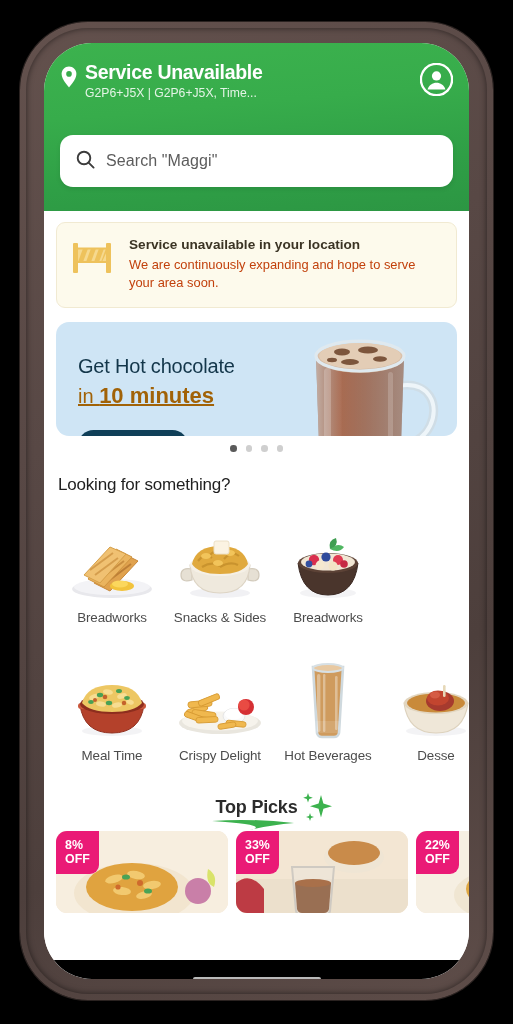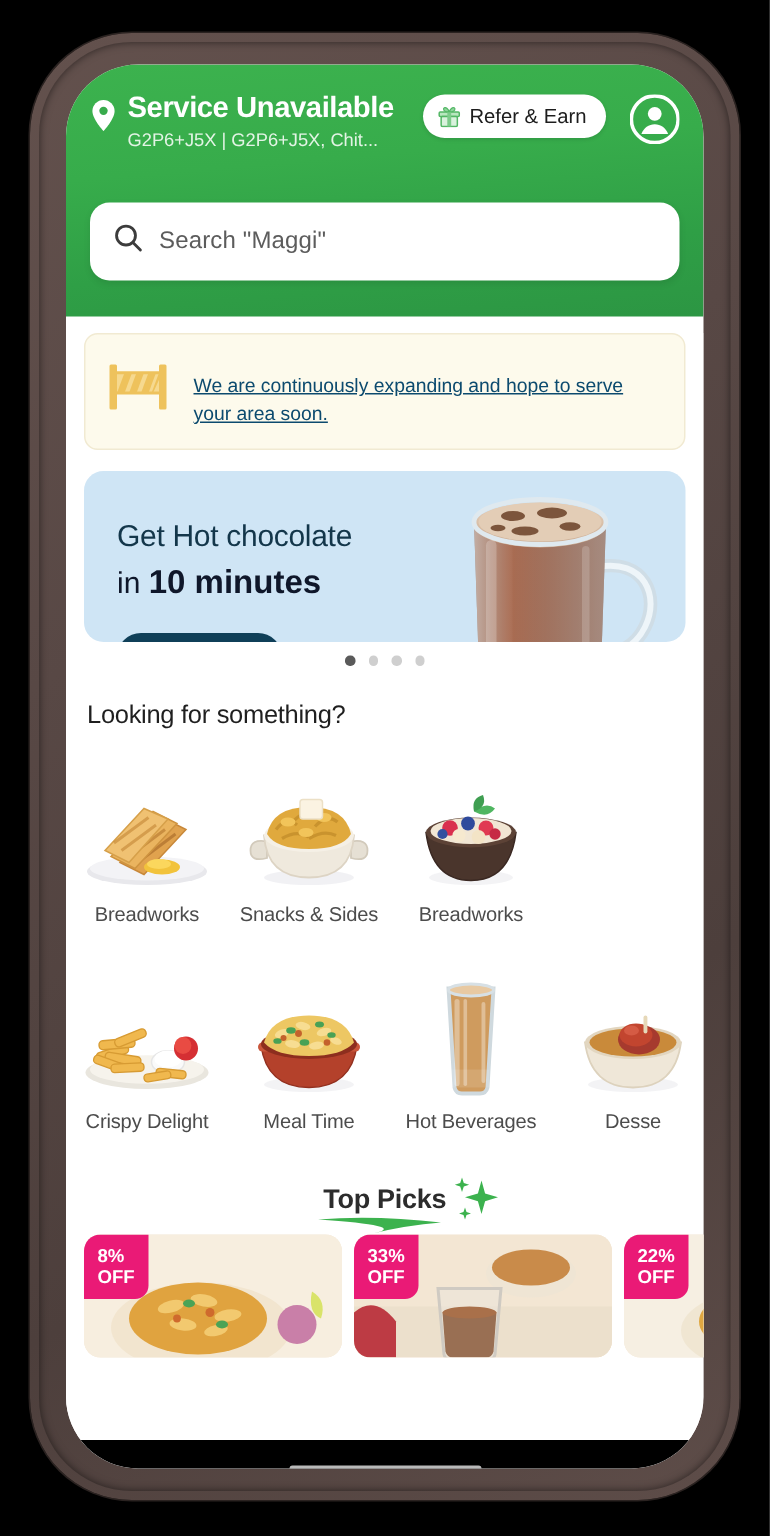--- a/index.html
+++ b/index.html
@@ -65,49 +65,49 @@
   
   .body { position:relative; background:#fff; height:768px; }
 
   
   .alert {
     margin:11px 12px 0 12px; background:#fdfaec; border:1px solid #f1ead2;
     border-radius:9px; padding:13px 13px 14px 13px; display:flex; gap:13px;
   }
   .barricade { flex:0 0 auto; width:46px; height:34px; margin-top:5px; }
   .alert-t { font-size:13.6px; font-weight:bold; color:#3b3424; line-height:1.3; }
-  .alert-d { font-size:12.9px; color:#0c4a6e; line-height:1.45; margin-top:12px;text-decoration:underline; }
+  .alert-d { font-size:12.9px; color:#c2410c; line-height:1.45; margin-top:2px; }
 
   
   .promo {
     position:relative; margin:14px 12px 0 12px; height:114px;
     background:#cfe5f5; border-radius:13px; overflow:hidden;
   }
   .promo-txt { position:absolute; left:22px; top:32px; width:215px; }
   .promo-l1 { font-size:20px; color:#13364a; line-height:1.25; letter-spacing:-.2px; }
-  .promo-l2 { font-size:20px; color:#0f172a; line-height:1.3; margin-top:3px; }
+  .promo-l2 { font-size:20px; color:#a16207; line-height:1.3; margin-top:3px;text-decoration:underline; }
   .promo-l2 b { font-weight:bold; font-size:22px; }
   .order-btn {
     position:absolute; left:22px; top:108px;
     background:#0f3f58; color:#fff; border-radius:22px;
     padding:9px 17px; display:flex; align-items:center; gap:9px;
     font-size:11px; font-weight:500;
   }
   .cocoa { position:absolute; right:2px; top:6px; width:175px; height:152px; }
 
   .dots { display:flex; justify-content:center; gap:9px; margin-top:9px; }
   .dot { width:6.5px; height:6.5px; border-radius:50%; background:#cfcfcf; }
   .dot.on { background:#5a5a5a; }
 
   
   .sec-title {
     font-size:17px; font-weight:normal; color:#1f1f1f;
     margin:23px 0 0 14px; letter-spacing:-.2px;
   }
-  .cats { margin-top:14px; }
+  .cats { margin-top:14px; padding-left:14px; }
   .cat-row { display:flex; gap:0; }
   .cat {
     flex:0 0 108px; text-align:center; padding-bottom:6px;
   }
   .cat .art { height:92px; display:flex; align-items:flex-end; justify-content:center; }
   .cat .art svg { display:block; }
   .cat .lbl {
     font-size:13.4px; color:#4c4c4c; margin-top:9px; white-space:nowrap;
     letter-spacing:-.1px;
   }
@@ -154,32 +154,21 @@
         <div class="header">
           <div class="loc-row">
             <span class="pin">
               <svg viewBox="0 0 18 22" width="18" height="22">
                 <path d="M9 0.6C4.9 0.6 1.6 3.9 1.6 8c0 5.5 7.4 13.4 7.4 13.4S16.4 13.5 16.4 8C16.4 3.9 13.1 .6 9 .6z" fill="#ffffff"></path>
                 <circle cx="9" cy="7.9" r="2.8" fill="#38ab4c"></circle>
               </svg>
             </span>
             <span class="loc-text">
               <div class="loc-title">Service Unavailable</div>
-              <div class="loc-sub">G2P6+J5X | G2P6+J5X, Chit...</div>
-            </span>
-            <span class="refer-pill">
-              <span class="gift">
-                <svg viewBox="0 0 15 15" width="15" height="15">
-                  <rect x="0.8" y="4.6" width="13.4" height="3.1" rx="0.7" fill="#b9e7bf" stroke="#53b765" stroke-width="1"></rect>
-                  <rect x="2.1" y="7.7" width="10.8" height="6.6" rx="0.8" fill="#d9f2dd" stroke="#53b765" stroke-width="1"></rect>
-                  <rect x="6.2" y="4.6" width="2.6" height="9.7" fill="#7ccb8a"></rect>
-                  <path d="M7.5 4.5C6.6 2.3 5.2 1.2 4.2 1.9c-1 .7-.4 2.2 1.4 2.6zM7.5 4.5c.9-2.2 2.3-3.3 3.3-2.6 1 .7.4 2.2-1.4 2.6z" fill="#8fd49c" stroke="#53b765" stroke-width=".8"></path>
-                </svg>
-              </span>
-              <span class="lbl">Refer &amp; Earn</span>
+              <div class="loc-sub">G2P6+J5X | G2P6+J5X, Time...</div>
             </span>
             <span class="avatar">
               <svg viewBox="0 0 33 33" width="33" height="33">
                 <circle cx="16.5" cy="16.5" r="16.5" fill="#ffffff" opacity="0"></circle>
                 <circle cx="16.5" cy="16.5" r="15.6" fill="none" stroke="#ffffff" stroke-width="2.4"></circle>
                 <circle cx="16.5" cy="12.9" r="4.6" fill="#ffffff"></circle>
                 <path d="M7.6 26.4c1.4-4.3 5-6.6 8.9-6.6s7.5 2.3 8.9 6.6z" fill="#ffffff"></path>
               </svg>
             </span>
           </div>
@@ -206,20 +195,21 @@
                 <g fill="#eec25c">
                   <polygon points="8,21 13,7.5 18,7.5 13,21"></polygon>
                   <polygon points="16,21 21,7.5 26,7.5 21,21"></polygon>
                   <polygon points="24,21 29,7.5 34,7.5 29,21"></polygon>
                   <polygon points="31,21 36,7.5 37,7.5 37,10 32,21"></polygon>
                 </g>
                 <rect x="7" y="7.5" width="30" height="13.5" fill="none" stroke="#eec25c" stroke-width="2"></rect>
               </svg>
             </span>
             <span>
+              <div class="alert-t">Service unavailable in your location</div>
               <div class="alert-d">We are continuously expanding and hope to serve your area soon.</div>
             </span>
           </div>
 
           <div class="promo">
             <div class="promo-txt">
               <div class="promo-l1">Get Hot chocolate</div>
               <div class="promo-l2"><span>in </span><b>10 minutes</b></div>
             </div>
             <div class="order-btn">
@@ -371,46 +361,20 @@
                 <div class="lbl">Breadworks</div>
               </div>
 
             </div>
 
             <div class="cat-row r2">
 
               <div class="cat">
                 <div class="art">
                   <svg viewBox="0 0 96 78" width="96" height="78">
-                    <ellipse cx="48" cy="62" rx="41" ry="11" fill="#e9e6de"></ellipse>
-                    <ellipse cx="48" cy="60" rx="38" ry="9.5" fill="#f6f3ec"></ellipse>
-                    <g fill="#f0b84e" stroke="#d79b33" stroke-width=".9">
-                      <rect x="14" y="46" width="22" height="6" rx="2.6" transform="rotate(-18 25 49)"></rect>
-                      <rect x="16" y="40" width="24" height="6" rx="2.6" transform="rotate(-5 28 43)"></rect>
-                      <rect x="20" y="50" width="24" height="6" rx="2.6" transform="rotate(9 32 53)"></rect>
-                      <rect x="12" y="53" width="20" height="5.6" rx="2.4" transform="rotate(20 22 56)"></rect>
-                      <rect x="26" y="36" width="22" height="5.8" rx="2.6" transform="rotate(-22 37 39)"></rect>
-                      <rect x="24" y="56" width="22" height="5.6" rx="2.4" transform="rotate(-3 35 59)"></rect>
-                    </g>
-                    <ellipse cx="62" cy="55" rx="11" ry="7.5" fill="#fafafa" stroke="#e6e6e6" stroke-width="1"></ellipse>
-                    <ellipse cx="62" cy="53" rx="9" ry="5.6" fill="#ffffff"></ellipse>
-                    <circle cx="74" cy="46" r="8" fill="#d52f33"></circle>
-                    <circle cx="72" cy="44" r="5.6" fill="#e94b43"></circle>
-                    <g fill="#f0b84e" stroke="#d79b33" stroke-width=".9">
-                      <rect x="54" y="60" width="20" height="5.4" rx="2.4" transform="rotate(6 64 63)"></rect>
-                      <rect x="46" y="62" width="18" height="5.2" rx="2.3" transform="rotate(-9 55 65)"></rect>
-                    </g>
-                  </svg>
-                </div>
-                <div class="lbl">Crispy Delight</div>
-              </div>
-
-              <div class="cat">
-                <div class="art">
-                  <svg viewBox="0 0 96 78" width="96" height="78">
                     <ellipse cx="48" cy="70" rx="30" ry="5" fill="#ebebef" opacity=".6"></ellipse>
                     <path d="M16 44 L80 44 Q76 72 48 72 Q20 72 16 44 Z" fill="#b4412b"></path>
                     <path d="M16 44 L80 44 Q76 72 48 72 Q20 72 16 44 Z" fill="none" stroke="#92301f" stroke-width="1"></path>
                     <rect x="14" y="42" width="68" height="6" rx="3" fill="#c9563b"></rect>
                     <ellipse cx="48" cy="43" rx="32" ry="10" fill="#8d2e1e"></ellipse>
                     <path d="M18 42 q5 -18 30 -18 q25 0 30 18 q-8 9 -30 9 q-22 0 -30 -9z" fill="#edc763"></path>
                     <g fill="#f7dd92">
                       <ellipse cx="30" cy="36" rx="5" ry="2.6" transform="rotate(-20 30 36)"></ellipse>
                       <ellipse cx="44" cy="31" rx="5" ry="2.6" transform="rotate(12 44 31)"></ellipse>
                       <ellipse cx="58" cy="35" rx="5" ry="2.6" transform="rotate(-15 58 35)"></ellipse>
@@ -426,20 +390,46 @@
                       <ellipse cx="27" cy="41" rx="2.8" ry="1.9"></ellipse>
                     </g>
                     <g fill="#c4622c">
                       <circle cx="41" cy="36" r="2.3"></circle>
                         <circle cx="60" cy="42" r="2.2"></circle>
                         <circle cx="31" cy="39" r="2"></circle>
                     </g>
                   </svg>
                 </div>
                 <div class="lbl">Meal Time</div>
+              </div>
+
+              <div class="cat">
+                <div class="art">
+                  <svg viewBox="0 0 96 78" width="96" height="78">
+                    <ellipse cx="48" cy="62" rx="41" ry="11" fill="#e9e6de"></ellipse>
+                    <ellipse cx="48" cy="60" rx="38" ry="9.5" fill="#f6f3ec"></ellipse>
+                    <g fill="#f0b84e" stroke="#d79b33" stroke-width=".9">
+                      <rect x="14" y="46" width="22" height="6" rx="2.6" transform="rotate(-18 25 49)"></rect>
+                      <rect x="16" y="40" width="24" height="6" rx="2.6" transform="rotate(-5 28 43)"></rect>
+                      <rect x="20" y="50" width="24" height="6" rx="2.6" transform="rotate(9 32 53)"></rect>
+                      <rect x="12" y="53" width="20" height="5.6" rx="2.4" transform="rotate(20 22 56)"></rect>
+                      <rect x="26" y="36" width="22" height="5.8" rx="2.6" transform="rotate(-22 37 39)"></rect>
+                      <rect x="24" y="56" width="22" height="5.6" rx="2.4" transform="rotate(-3 35 59)"></rect>
+                    </g>
+                    <ellipse cx="62" cy="55" rx="11" ry="7.5" fill="#fafafa" stroke="#e6e6e6" stroke-width="1"></ellipse>
+                    <ellipse cx="62" cy="53" rx="9" ry="5.6" fill="#ffffff"></ellipse>
+                    <circle cx="74" cy="46" r="8" fill="#d52f33"></circle>
+                    <circle cx="72" cy="44" r="5.6" fill="#e94b43"></circle>
+                    <g fill="#f0b84e" stroke="#d79b33" stroke-width=".9">
+                      <rect x="54" y="60" width="20" height="5.4" rx="2.4" transform="rotate(6 64 63)"></rect>
+                      <rect x="46" y="62" width="18" height="5.2" rx="2.3" transform="rotate(-9 55 65)"></rect>
+                    </g>
+                  </svg>
+                </div>
+                <div class="lbl">Crispy Delight</div>
               </div>
 
               <div class="cat">
                 <div class="art">
                   <svg viewBox="0 0 96 78" width="96" height="78">
                     <path d="M33 6 L63 6 L59 72 Q58 76 54 76 L42 76 Q38 76 37 72 Z" fill="#cf9b5e"></path>
                     <path d="M33 6 L63 6 L59 72 Q58 76 54 76 L42 76 Q38 76 37 72 Z" fill="none" stroke="#cfd9de" stroke-width="2.6"></path>
                     <ellipse cx="48" cy="7" rx="15" ry="4" fill="#e8c9a2"></ellipse>
                     <ellipse cx="48" cy="7" rx="15" ry="4" fill="none" stroke="#d7e0e5" stroke-width="2"></ellipse>
                     <g opacity=".35" fill="#ffffff">

